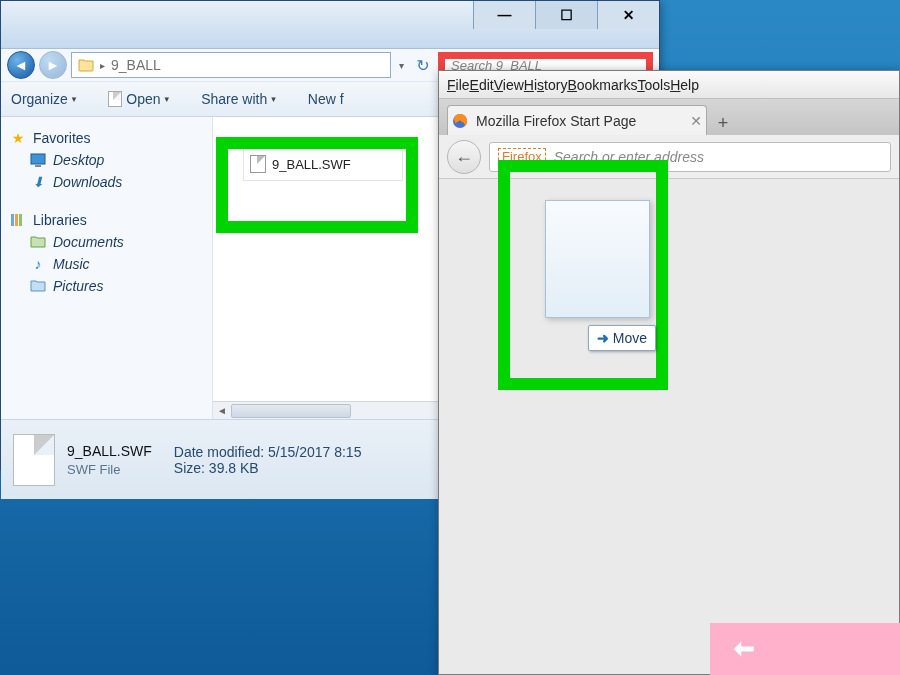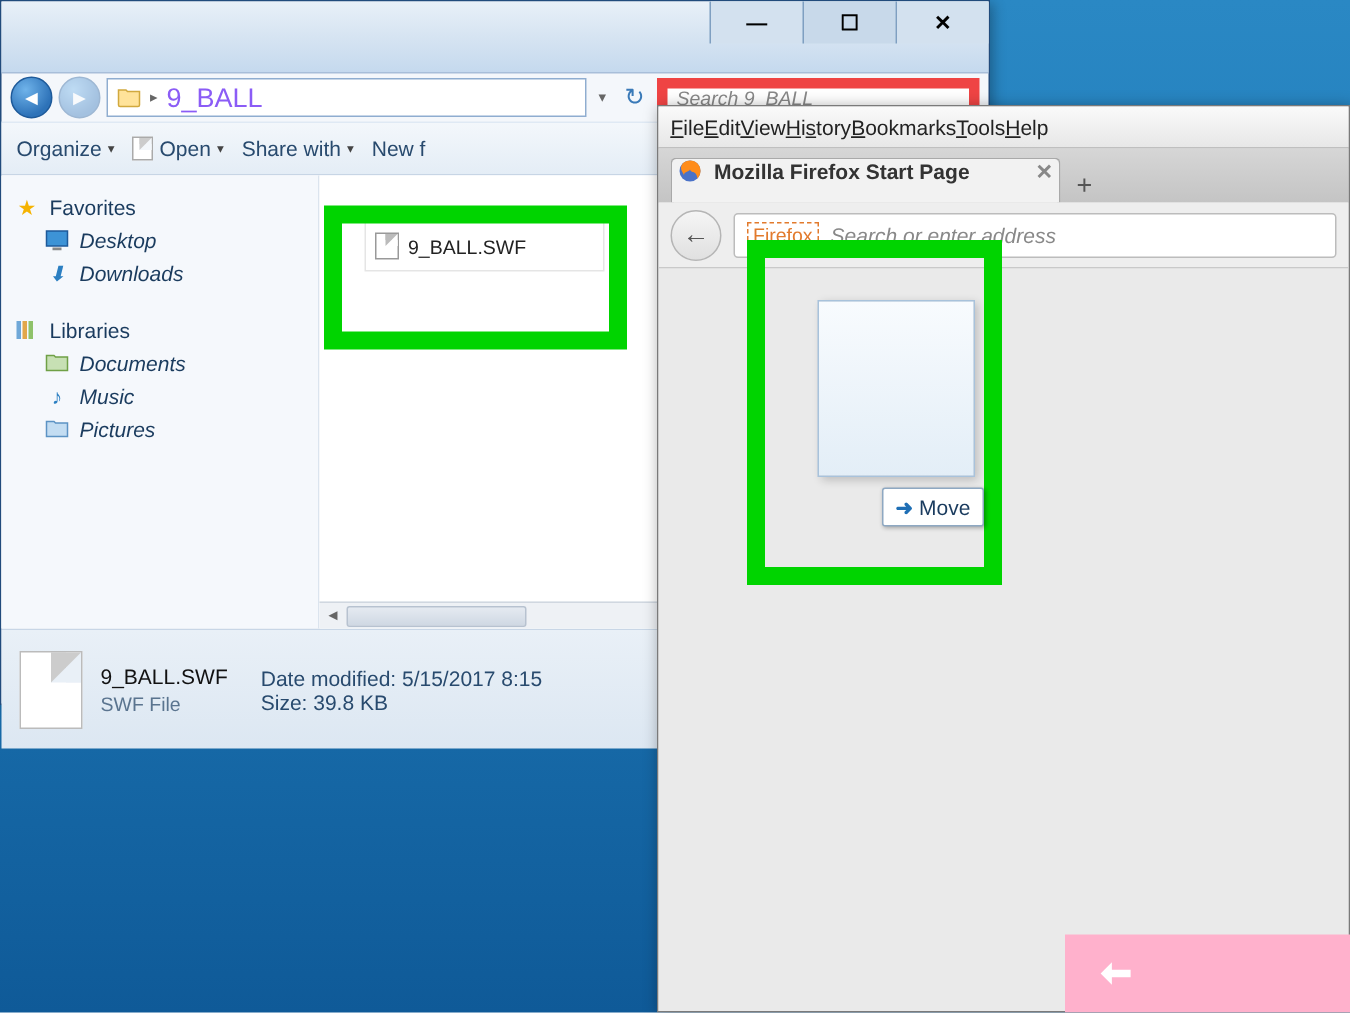--- a/index.html
+++ b/index.html
@@ -17,26 +17,26 @@
 .explorer-controls .btn.min { background: #d3e1ef; }
 .explorer-controls .btn.max { background: #c8d9ea; }
 .explorer-controls .btn.close { background: #d3e1ef; }
 .explorer-controls .btn span { font-weight: bold; color: #000; font-size: 14px; }
 
 .address-row { height: 32px; display: flex; align-items: center; gap: 4px; padding: 0 6px; }
 .nav-back, .nav-fwd { width: 28px; height: 28px; border-radius: 50%; background: radial-gradient(circle at 35% 30%, #6fb3ea 0%, #2d72b8 70%); display: flex; align-items: center; justify-content: center; color: #fff; font-size: 14px; cursor: pointer; border: 1px solid #1e5a9a; }
 .nav-fwd { opacity: .4; }
 .path-box { flex: 1; height: 26px; background: #fff; border: 1px solid #8fadd0; display: flex; align-items: center; padding: 0 6px; gap: 6px; }
 .path-folder-icon { width: 16px; height: 14px; }
-.path-text { font-size: 18px; color: #8b5cf6; }
+.path-text { font-size: 14px; color: #737373; }
 .path-chev { color: #666; font-size: 10px; }
 .path-refresh { width: 22px; height: 22px; color: #3a7ab8; display: flex; align-items: center; justify-content: center; cursor: pointer; }
 .search-box { width: 215px; height: 26px; background: #fff; border: 7px solid #ef4444; padding: 0 6px; display: flex; align-items: center; font-style: italic; color: #888; font-size: 13px; }
 
-.toolbar-row { height: 36px; background: linear-gradient(180deg, #f3f7fb, #e4edf6); border-top: 1px solid #dfe9f4; border-bottom: 1px solid #c7d5e5; display: flex; align-items: center; padding: 0 10px; gap: 12px; }
+.toolbar-row { height: 36px; background: linear-gradient(180deg, #f3f7fb, #e4edf6); border-top: 1px solid #dfe9f4; border-bottom: 1px solid #c7d5e5; display: flex; align-items: center; padding: 0 10px; gap: 32px; }
 .tb-item { display: flex; align-items: center; gap: 4px; font-size: 14px; color: #284a6e; cursor: pointer; }
 .tb-item .chev { font-size: 9px; color: #444; }
 .tb-open-icon { width: 14px; height: 16px; background: #fff; border: 1px solid #aaa; position: relative; }
 .tb-open-icon::before { content: ''; position: absolute; top: 0; right: 0; border-width: 4px; border-style: solid; border-color: #ccc #f3f7fb #f3f7fb #ccc; }
 
 .explorer-body { display: flex; height: 302px; background: #fff; }
 .sidebar { width: 212px; background: #f5f8fc; border-right: 1px solid #dbe4ee; padding: 6px 0; overflow: hidden; }
 .side-group { padding: 4px 0 12px 0; }
 .side-head { display: flex; align-items: center; gap: 6px; padding: 3px 8px; font-size: 14px; color: #1a3b5e; cursor: pointer; }
 .side-item { display: flex; align-items: center; gap: 6px; padding: 3px 8px 3px 28px; font-size: 14px; color: #1a3b5e; cursor: pointer; font-style: italic; }
@@ -64,21 +64,21 @@
 .highlight-green { position: absolute; border: 12px solid #00d400; pointer-events: none; z-index: 50; }
 .hl-file { left: 216px; top: 137px; width: 202px; height: 96px; }
 .hl-drop { left: 498px; top: 160px; width: 170px; height: 230px; }
 
 
 .firefox { position: absolute; left: 438px; top: 70px; width: 462px; height: 605px; background: #e4e4e4; border: 1px solid #7a7a7a; box-shadow: 2px 2px 10px rgba(0,0,0,.4); }
 .ff-menubar { height: 28px; background: linear-gradient(180deg, #fafafa, #e7e7e7); border-bottom: 1px solid #bfbfbf; display: flex; align-items: center; padding: 0 8px; gap: 0; }
 .ff-menu { font-size: 14px; color: #222; cursor: pointer; text-decoration: underline; text-decoration-color: transparent; }
 .ff-menu::first-letter { text-decoration: underline; }
 .ff-tabstrip { height: 36px; background: linear-gradient(180deg, #d6d6d6, #c4c4c4); display: flex; align-items: flex-end; padding: 0 8px; gap: 2px; }
-.ff-tab { height: 30px; background: #f2f2f2; border: 1px solid #a9a9a9; border-bottom: none; border-radius: 4px 4px 0 0; display: flex; align-items: flex-start; padding: 0 4px; gap: 8px; min-width: 260px; font-weight: bold; }
+.ff-tab { height: 30px; background: #f2f2f2; border: 1px solid #a9a9a9; border-bottom: none; border-radius: 4px 4px 0 0; display: flex; align-items: center; padding: 0 4px; gap: 8px; min-width: 260px; }
 .ff-tab-icon { width: 16px; height: 16px; }
 .ff-tab-label { font-size: 14px; color: #333; flex: 1; }
 .ff-tab-close { color: #888; font-size: 14px; cursor: pointer; }
 .ff-newtab { width: 28px; height: 24px; display: flex; align-items: center; justify-content: center; font-size: 18px; color: #555; cursor: pointer; }
 .ff-nav { height: 44px; background: #eeeeee; border-bottom: 1px solid #c9c9c9; display: flex; align-items: center; padding: 0 8px; gap: 8px; }
 .ff-back { width: 34px; height: 34px; border-radius: 50%; background: linear-gradient(180deg, #f5f5f5, #e0e0e0); border: 1px solid #b5b5b5; display: flex; align-items: center; justify-content: center; font-size: 18px; color: #555; cursor: pointer; }
 .ff-url { flex: 1; height: 30px; background: #fff; border: 1px solid #bcbcbc; border-radius: 3px; display: flex; align-items: center; padding: 0 8px; gap: 8px; font-size: 14px; color: #888; font-style: italic; overflow: hidden; }
 .ff-url .firefox-label { color: #e27a2c; font-size: 13px; font-style: normal; font-weight: 500; border: 1px dashed #e27a2c; padding: 0 3px; }
 .ff-content { flex: 1; background: #eaeaea; height: calc(100% - 108px); position: relative; }
 

